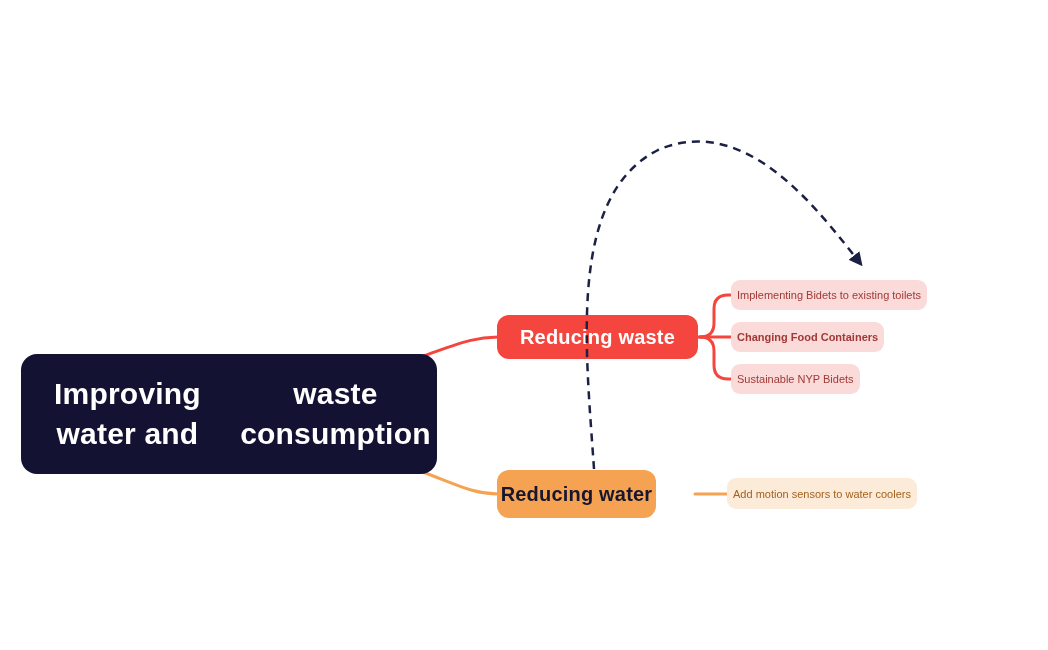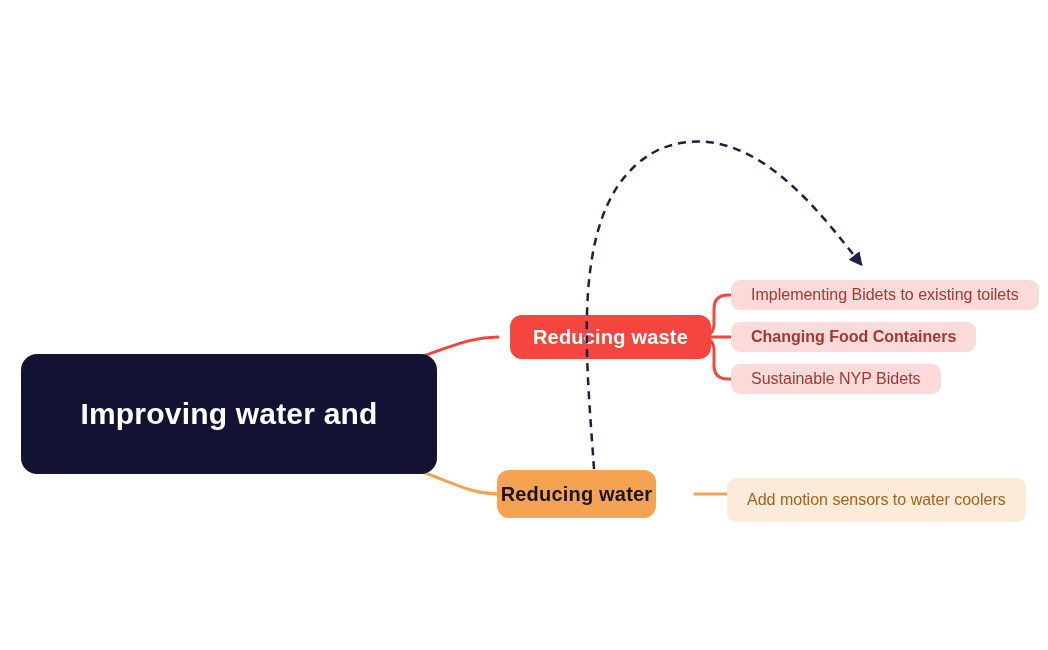--- a/index.html
+++ b/index.html
@@ -50,46 +50,45 @@
     justify-content: center;
     font-size: 20px;
     font-weight: 700;
     letter-spacing: 0.2px;
   }
   .branch-waste {
     left: 497px; top: 315px;
     width: 201px; height: 44px;
     background: #f4463e;
     color: #ffffff;
-    margin-left: 13px;
   }
   .branch-water {
     left: 497px; top: 470px;
     width: 159px; height: 48px;
     background: #f5a352;
     color: #16162e;
     align-items: center;
   }
 
   .child-node {
     height: 30px;
     border-radius: 9px;
     display: inline-flex;
     align-items: center;
-    padding: 0 20px;
-    font-size: 16px;
+    padding: 0 6px;
+    font-size: 11px;
     white-space: nowrap;
   }
   .child-pink  { background: #fbdada; color: #a03a36; }
   .child-cream { background: #fcebd9; color: #a5611d; }
 
   .child-1 { left: 731px; top: 280px; }
   .child-2 { left: 731px; top: 322px; font-weight: bold; }
   .child-3 { left: 731px; top: 364px; }
-  .child-4 { left: 727px; top: 478px; height: 44px; }
+  .child-4 { left: 727px; top: 478px; height: 31px; }
 </style>
 </head>
 <body>
 
 <div class="canvas">
 
   <svg class="layer under-layer" viewBox="0 0 1048 650">
 
     <path d="M 420 357 C 458 344 473 337 498 337" fill="none" stroke="#f4463e" stroke-width="3" stroke-linecap="round"></path>
 
@@ -97,20 +96,21 @@
 
     <path d="M 698 337 L 731 337" fill="none" stroke="#f4463e" stroke-width="3" stroke-linecap="round"></path>
     <path d="M 700 337 Q 714 337 714 323 L 714 309 Q 714 295 728 295 L 731 295" fill="none" stroke="#f4463e" stroke-width="3" stroke-linecap="round"></path>
     <path d="M 700 337 Q 714 337 714 351 L 714 365 Q 714 379 728 379 L 731 379" fill="none" stroke="#f4463e" stroke-width="3" stroke-linecap="round"></path>
 
     <path d="M 695 494 L 727 494" fill="none" stroke="#f5a352" stroke-width="3" stroke-linecap="round"></path>
   </svg>
 
   <div class="node root-node">
     <span>Improving water and</span>
+    <span>waste consumption</span>
   </div>
 
   <div class="node branch-node branch-waste">
     <span>Reducing waste</span>
   </div>
 
   <div class="node branch-node branch-water">
     <span>Reducing water</span>
   </div>
 

